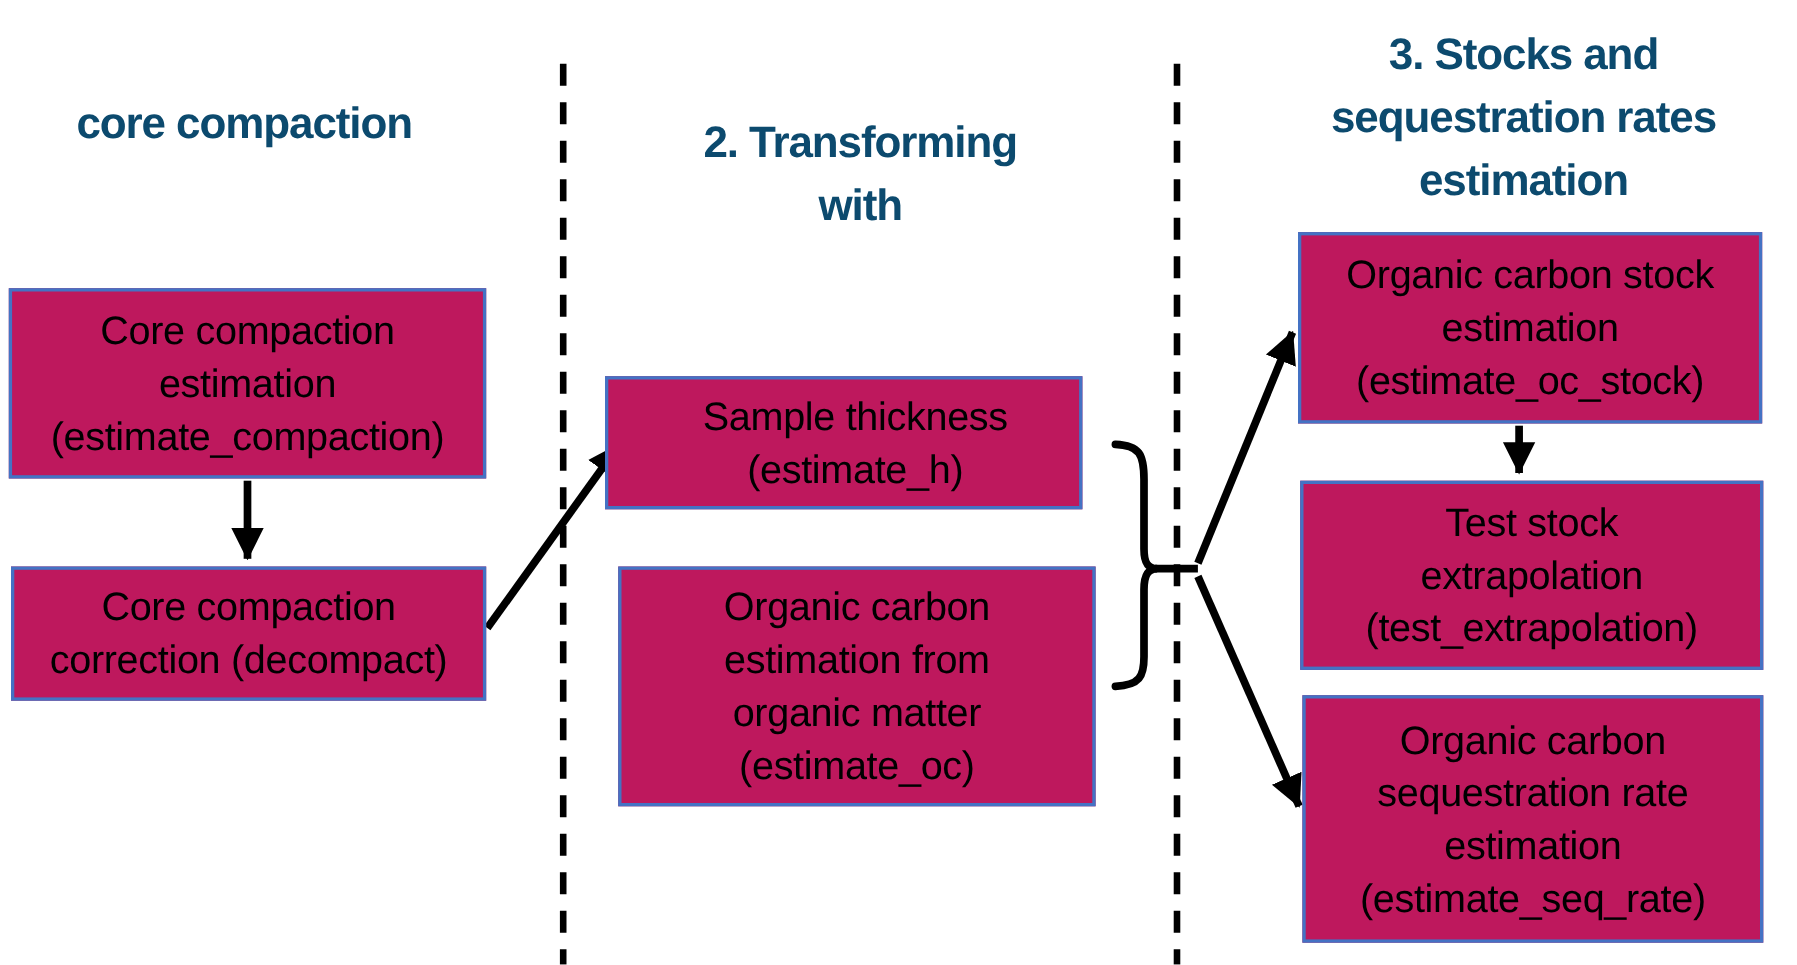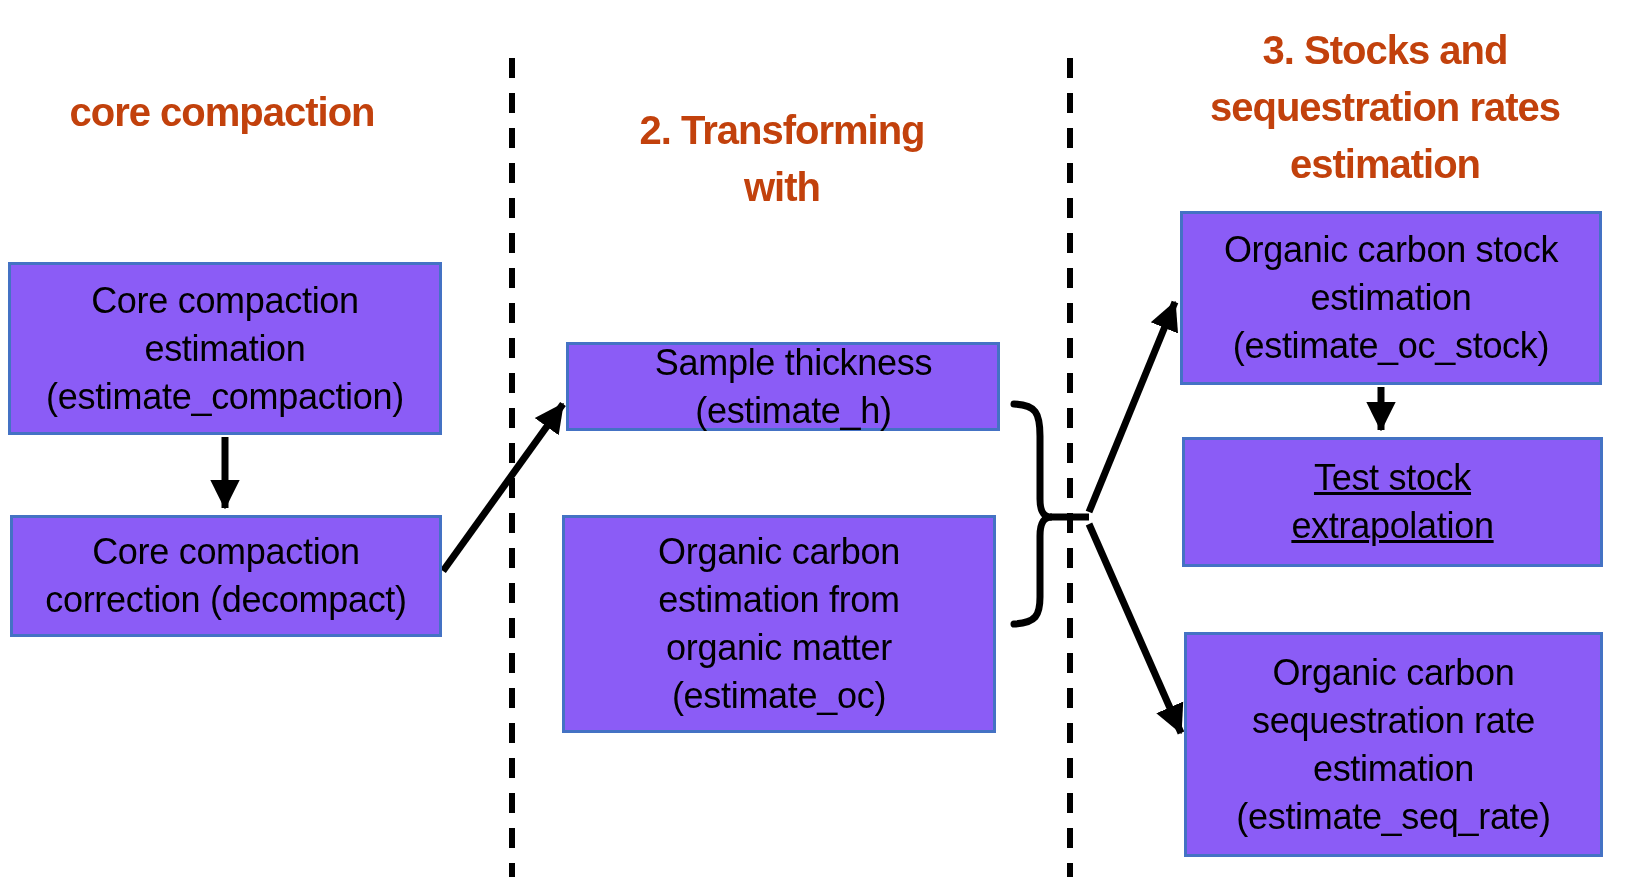--- a/index.html
+++ b/index.html
@@ -17,26 +17,26 @@
     left: 0; top: 0;
     width: 1634px; height: 877px;
   }
   .section-title {
     position: absolute;
     text-align: center;
     font-weight: bold;
     font-size: 40px;
     line-height: 57px;
     letter-spacing: -1px;
-    color: #c2410c;
+    color: #0c4a6e;
   }
   .section-title .tline { white-space: nowrap; }
   .node {
     position: absolute;
-    background: #8b5cf6;
+    background: #be185d;
     border: 3px solid #4472C4;
     box-sizing: border-box;
     display: flex;
     flex-direction: column;
     justify-content: center;
     align-items: center;
     text-align: center;
     font-size: 36px;
     line-height: 48px;
     letter-spacing: -0.3px;
@@ -95,41 +95,42 @@
     <div class="nline">Core compaction</div>
     <div class="nline">estimation</div>
     <div class="nline">(estimate_compaction)</div>
   </div>
 
   <div class="node" style="left:10px; top:515px; width:432px; height:122px;">
     <div class="nline">Core compaction</div>
     <div class="nline">correction (decompact)</div>
   </div>
 
-  <div class="node" style="left:566px; top:342px; width:434px; height:89px;padding-left:21px;">
+  <div class="node" style="left:550px; top:342px; width:434px; height:121px;padding-left:21px;">
     <div class="nline">Sample thickness</div>
     <div class="nline">(estimate_h)</div>
   </div>
 
   <div class="node" style="left:562px; top:515px; width:434px; height:218px;">
     <div class="nline">Organic carbon</div>
     <div class="nline">estimation from</div>
     <div class="nline">organic matter</div>
     <div class="nline">(estimate_oc)</div>
   </div>
 
   <div class="node" style="left:1180px; top:211px; width:422px; height:174px;">
     <div class="nline">Organic carbon stock</div>
     <div class="nline">estimation</div>
     <div class="nline">(estimate_oc_stock)</div>
   </div>
 
-  <div class="node" style="left:1182px; top:437px; width:421px; height:130px;text-decoration:underline;">
+  <div class="node" style="left:1182px; top:437px; width:421px; height:172px;">
     <div class="nline">Test stock</div>
     <div class="nline">extrapolation</div>
+    <div class="nline">(test_extrapolation)</div>
   </div>
 
   <div class="node" style="left:1184px; top:632px; width:419px; height:225px;">
     <div class="nline">Organic carbon</div>
     <div class="nline">sequestration rate</div>
     <div class="nline">estimation</div>
     <div class="nline">(estimate_seq_rate)</div>
   </div>
 
 </div>

